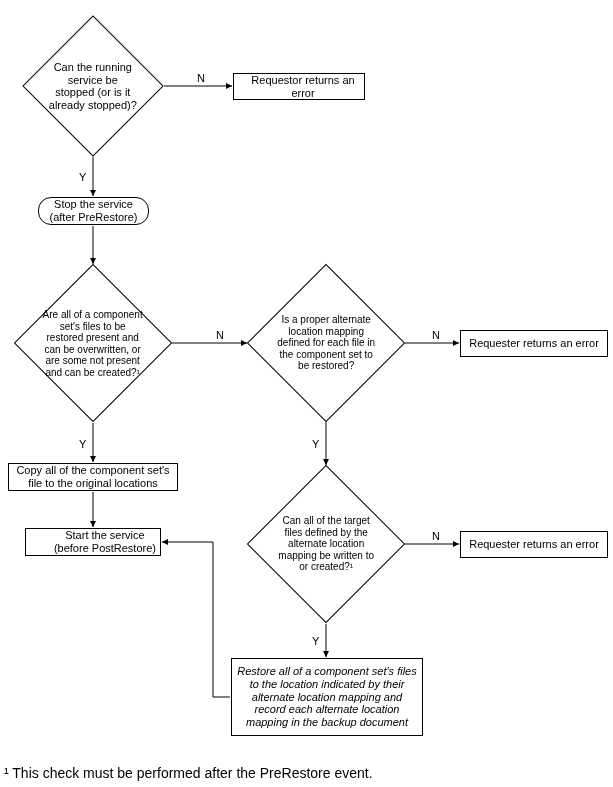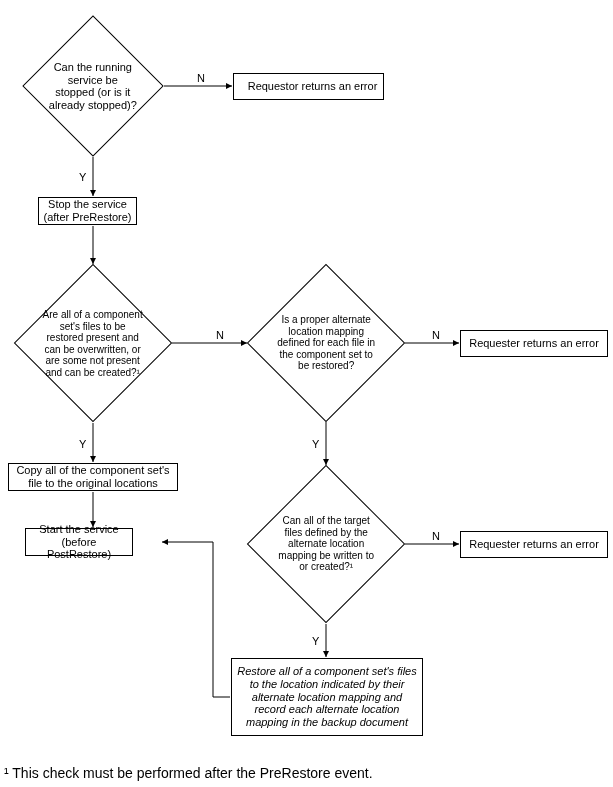--- a/index.html
+++ b/index.html
@@ -90,25 +90,25 @@
 
   <line x1="326" y1="624" x2="326" y2="657" marker-end="url(#ah)"></line>
 
   <polyline points="230,697 213,697 213,542 162,542" marker-end="url(#ah)"></polyline>
 </svg>
 
 <div class="node diamond" style="left:43px; top:36px; width:100px; height:100px;">
   <div class="dt">Can the running service be stopped (or is it already stopped)?</div>
 </div>
 
-<div class="node" style="left:233px; top:73px; width:151px; height:27px;padding-left:12px;">
+<div class="node" style="left:233px; top:73px; width:132px; height:27px;padding-left:12px;">
   <span>Requestor returns an error</span>
 </div>
 
-<div class="node" style="left:38px; top:197px; width:99px; height:28px; white-space:pre-line;">
+<div class="node" style="left:38px; top:197px; width:111px; height:28px; white-space:pre-line;border-radius:13px;">
   <span>Stop the service
 (after PreRestore)</span>
 </div>
 
 <div class="node diamond" style="left:37px; top:287px; width:112px; height:112px;">
   <div class="dt" style="font-size:10px;">Are all of a component set's files to be restored present and can be overwritten, or are some not present and can be created?¹</div>
 </div>
 
 <div class="node diamond" style="left:270px; top:287px; width:112px; height:112px;">
   <div class="dt" style="font-size:10px;">Is a proper alternate location mapping defined for each file in the component set to be restored?</div>
@@ -123,21 +123,21 @@
 </div>
 
 <div class="node diamond" style="left:270px; top:488px; width:112px; height:112px;">
   <div class="dt" style="font-size:10px;">Can all of the target files defined by the alternate location mapping be written to or created?¹</div>
 </div>
 
 <div class="node" style="left:460px; top:531px; width:148px; height:27px;">
   <span>Requester returns an error</span>
 </div>
 
-<div class="node" style="left:25px; top:528px; width:108px; height:28px; white-space:pre-line;">
+<div class="node" style="left:25px; top:528px; width:136px; height:28px; white-space:pre-line;justify-content:flex-end;">
   <span>Start the service
 (before PostRestore)</span>
 </div>
 
 <div class="node" style="left:231px; top:658px; width:192px; height:78px;font-style:italic;">
   <span>Restore all of a component set's files to the location indicated by their alternate location mapping and record each alternate location mapping in the backup document</span>
 </div>
 
 <div class="lbl" style="left:197px; top:72px;">N</div>
 <div class="lbl" style="left:79px; top:171px;">Y</div>

